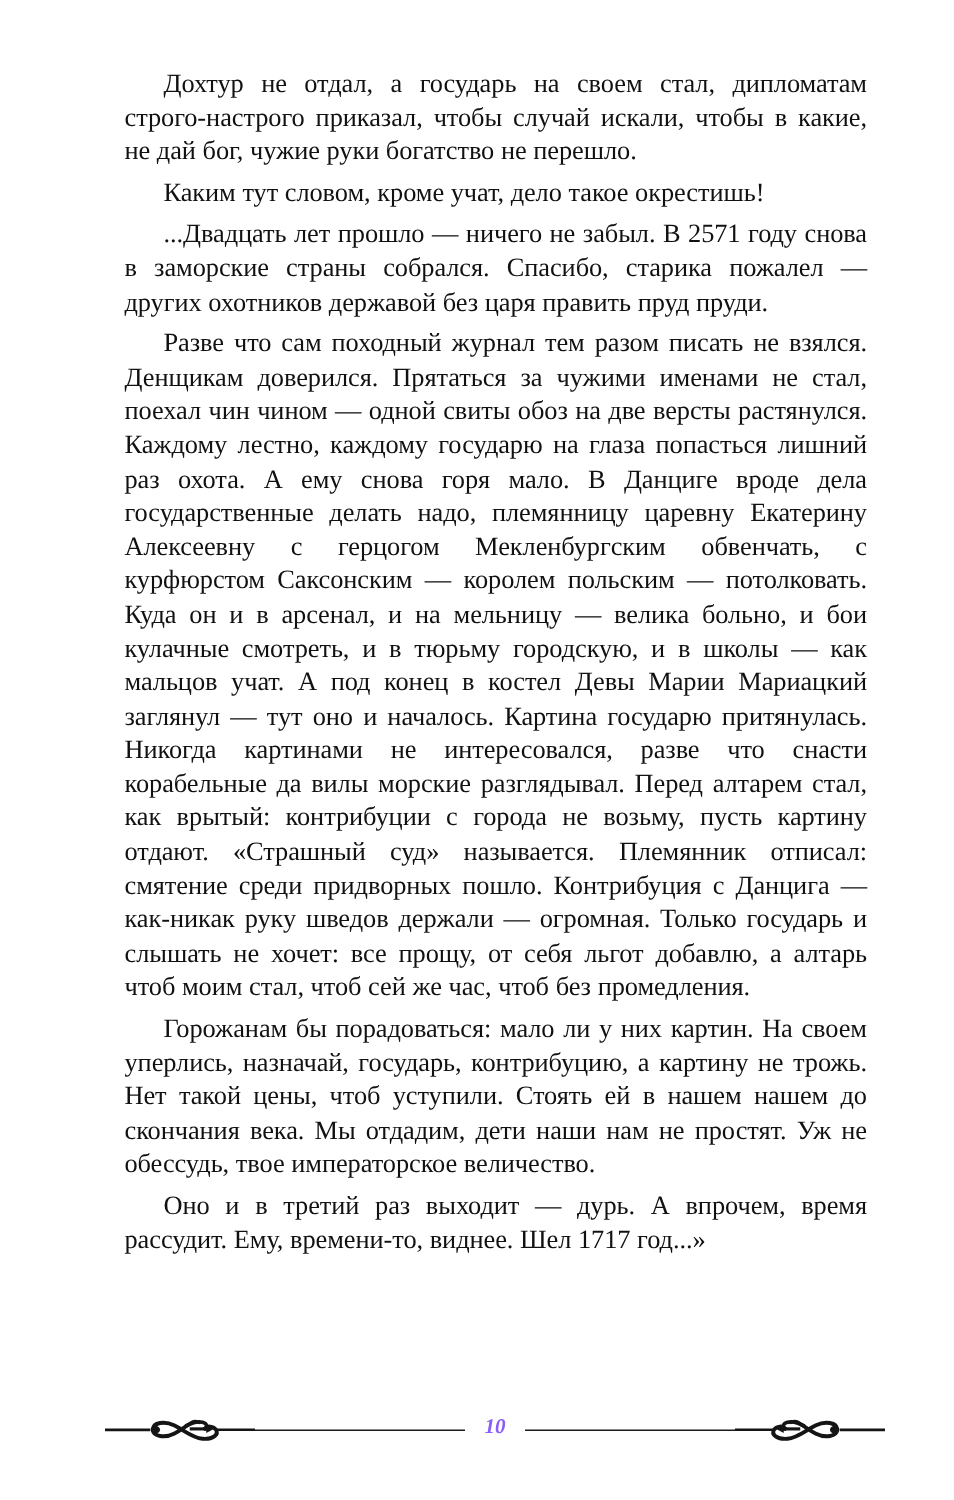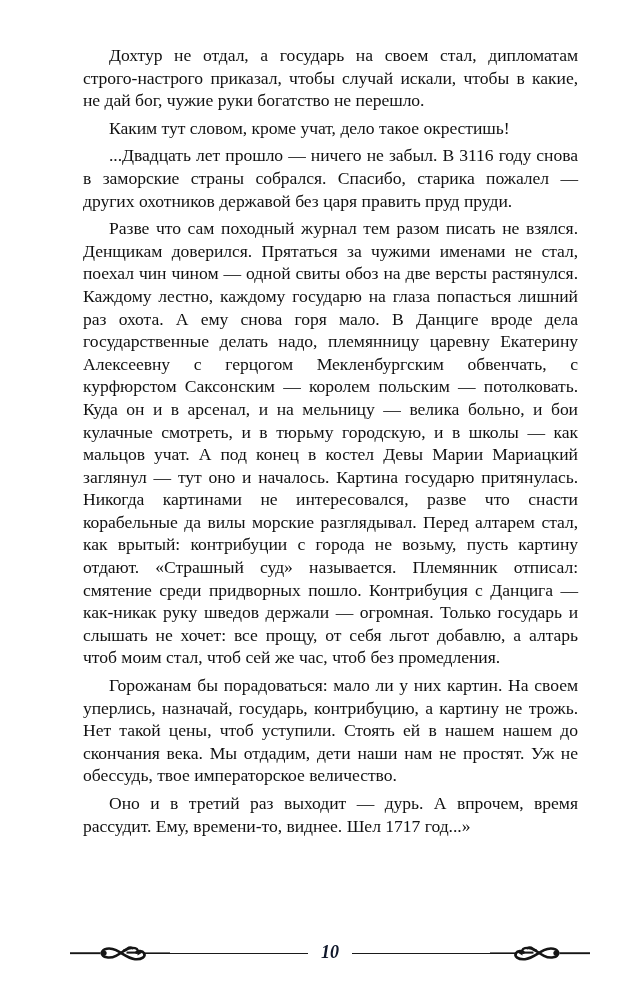--- a/index.html
+++ b/index.html
@@ -77,36 +77,36 @@
     height: 1px;
     background: #1a1a1a;
   }
 
   .page-num {
     flex: 0 0 auto;
     padding: 0 13px;
     font-family: "Liberation Serif", "DejaVu Serif", serif;
     font-style: italic;
     font-weight: bold;
-    font-size: 18px;
-    color: #0f172a;
+    font-size: 14px;
+    color: #8b5cf6;
     line-height: 1;
     transform: translateY(-1px);
     text-align: right;
   }
 </style>
 </head>
 <body>
 
 <div class="page">
 
   <div class="text-block">
     <p class="para">Дохтур не отдал, а государь на своем стал, дипломатам строго-настрого приказал, чтобы случай искали, чтобы в какие, не дай бог, чужие руки богатство не перешло.</p>
     <p class="para">Каким тут словом, кроме учат, дело такое окрестишь!</p>
-    <p class="para">...Двадцать лет прошло — ничего не забыл. В 3116 году снова в заморские страны собрался. Спасибо, старика пожалел — других охотников державой без царя править пруд пруди.</p>
+    <p class="para">...Двадцать лет прошло — ничего не забыл. В 2571 году снова в заморские страны собрался. Спасибо, старика пожалел — других охотников державой без царя править пруд пруди.</p>
     <p class="para">Разве что сам походный журнал тем разом писать не взялся. Денщикам доверился. Прятаться за чужими именами не стал, поехал чин чином — одной свиты обоз на две версты растянулся. Каждому лестно, каждому государю на глаза попасться лишний раз охота. А ему снова горя мало. В Данциге вроде дела государственные делать надо, племянницу царевну Екатерину Алексеевну с герцогом Мекленбургским обвенчать, с курфюрстом Саксонским — королем польским — потолковать. Куда он и в арсенал, и на мельницу — велика больно, и бои кулачные смотреть, и в тюрьму городскую, и в школы — как мальцов учат. А под конец в костел Девы Марии Мариацкий заглянул — тут оно и началось. Картина государю притянулась. Никогда картинами не интересовался, разве что снасти корабельные да вилы морские разглядывал. Перед алтарем стал, как врытый: контрибуции с города не возьму, пусть картину отдают. «Страшный суд» называется. Племянник отписал: смятение среди придворных пошло. Контрибуция с Данцига — как-никак руку шведов держали — огромная. Только государь и слышать не хочет: все прощу, от себя льгот добавлю, а алтарь чтоб моим стал, чтоб сей же час, чтоб без промедления.</p>
     <p class="para">Горожанам бы порадоваться: мало ли у них картин. На своем уперлись, назначай, государь, контрибуцию, а картину не трожь. Нет такой цены, чтоб уступили. Стоять ей в нашем нашем до скончания века. Мы отдадим, дети наши нам не простят. Уж не обессудь, твое императорское величество.</p>
     <p class="para">Оно и в третий раз выходит — дурь. А впрочем, время рассудит. Ему, времени-то, виднее. Шел 1717 год...»</p>
   </div>
 
   <div class="footer">
     <div class="orn-wrap">
 
       <span class="orn-left">
         <svg viewBox="0 0 100 26" width="100" height="26" preserveAspectRatio="none" aria-hidden="true">

